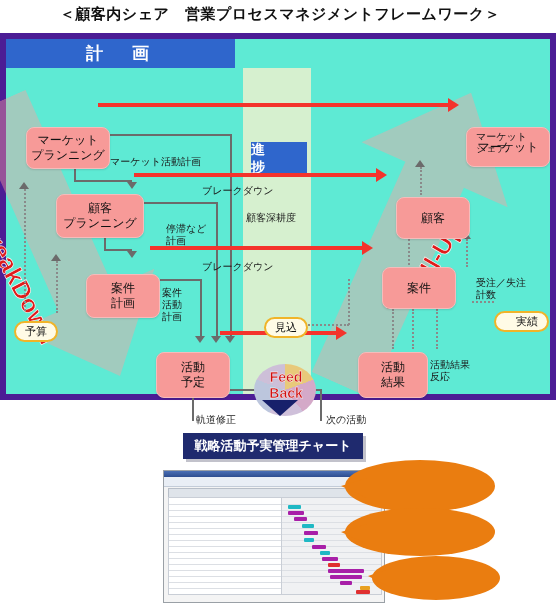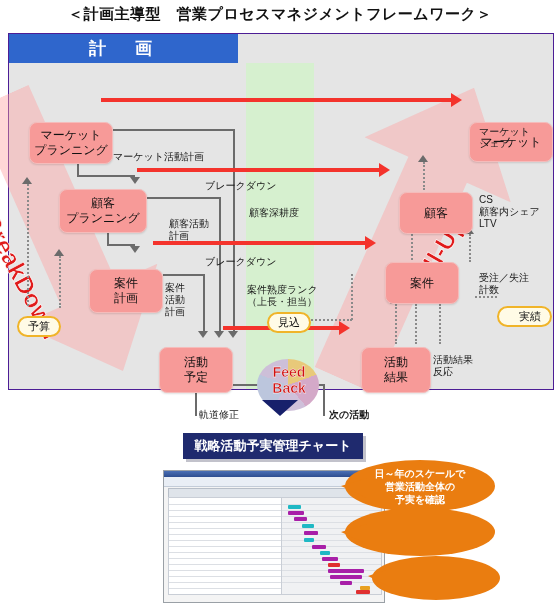--- a/index.html
+++ b/index.html
@@ -4,22 +4,22 @@
 <style>
   html,body{margin:0;padding:0;background:#ffffff;}
   body{width:560px;height:605px;position:relative;overflow:hidden;
        font-family:"Liberation Sans","DejaVu Sans",sans-serif;color:#000;}
 
   
   #doc-title{position:absolute;left:0;top:5px;width:560px;text-align:center;
              font-size:15px;font-weight:bold;letter-spacing:0.5px;color:#111;}
 
   
-  #framework-panel{position:absolute;left:8px;top:33px;width:544px;height:355px;
-                   background:#e5e5e5;border:1px solid #4c1d95;}
+  #framework-panel{position:absolute;left:0;top:33px;width:544px;height:355px;
+                   background:#5eead4;border:6px solid #4c1d95;}
 
   
   .col-header{position:absolute;top:0;height:29px;background:#2f66cc;color:#fff;
               font-size:17px;font-weight:bold;letter-spacing:6px;
               display:flex;align-items:center;justify-content:center;}
   #header-plan{left:0;width:229px;}
   #header-result{left:310px;width:234px;}
 
   
   #center-green{position:absolute;left:237px;top:29px;width:68px;height:326px;
@@ -65,21 +65,21 @@
   .annot{position:absolute;font-size:10px;line-height:12px;color:#1a1a1a;white-space:pre-line;}
 
   #lbl-market-plan{left:104px;top:117px;}
   #lbl-breakdown1{left:196px;top:146px;}
   #lbl-customer-plan{left:160px;top:184px;}
   #lbl-breakdown2{left:196px;top:222px;}
   #lbl-case-plan{left:156px;top:248px;}
   #lbl-customer-depth{left:240px;top:173px;}
   #lbl-case-rank{left:238px;top:250px;}
   #lbl-orbit{left:190px;top:375px;}
-  #lbl-next{left:320px;top:375px;font-weight:bold;}
+  #lbl-next{left:320px;top:375px;}
   #lbl-market-share{left:470px;top:92px;}
   #lbl-cs{left:470px;top:160px;}
   #lbl-orderloss{left:470px;top:238px;}
   #lbl-activity-react{left:424px;top:320px;}
 
   
   .pill{position:absolute;background:#fffbe6;border:2px solid #f0b429;border-radius:11px;
         font-size:11px;padding:1px 9px;color:#111;}
   #pill-budget{left:8px;top:282px;}
   #pill-forecast{left:258px;top:278px;}
@@ -139,31 +139,32 @@
   #callout-2{left:345px;top:508px;width:150px;height:48px;}
   #callout-2 .tail{left:-4px;top:16px;border-top:8px solid transparent;
       border-bottom:12px solid transparent;border-right:26px solid #ea7d10;}
   #callout-3{left:372px;top:556px;width:128px;height:44px;}
   #callout-3 .tail{left:-4px;top:12px;border-top:8px solid transparent;
       border-bottom:12px solid transparent;border-right:24px solid #ea7d10;}
 </style>
 </head>
 <body>
 
-<div id="doc-title">＜計画主導型　営業プロセスマネジメントフレームワーク＞</div>
+<div id="doc-title">＜顧客内シェア　営業プロセスマネジメントフレームワーク＞</div>
 
 <div id="framework-panel">
 
   <div id="center-green"></div>
 
   <div class="band" id="band-breakdown"></div>
   <div class="band" id="band-rollup"></div>
 
   <div class="col-header" id="header-plan">計　画</div>
 
+  <div id="progress-box">進　捗</div>
 
   <div class="diagword" id="word-breakdown">BreakDown</div>
   <div class="diagword" id="word-rollup">Roll-Up</div>
 
   <div class="gline v" style="left:68px;top:129px;height:14px;"></div>
   <div class="gline h" style="left:68px;top:141px;width:58px;"></div>
   <div class="tri down" style="left:121px;top:143px;"></div>
 
   <div class="gline v" style="left:98px;top:198px;height:14px;"></div>
   <div class="gline h" style="left:98px;top:210px;width:28px;"></div>
@@ -240,36 +241,31 @@
   <div class="pbox" id="box-case-result">
     <span>案件</span>
   </div>
   <div class="pbox" id="box-activity-result">
     <span>活動</span>
     <span>結果</span>
   </div>
 
   <div class="annot" id="lbl-market-plan">マーケット活動計画</div>
   <div class="annot" id="lbl-breakdown1">ブレークダウン</div>
-  <div class="annot" id="lbl-customer-plan">顧客活動
+  <div class="annot" id="lbl-customer-plan">停滞など
 計画</div>
   <div class="annot" id="lbl-breakdown2">ブレークダウン</div>
   <div class="annot" id="lbl-case-plan">案件
 活動
 計画</div>
   <div class="annot" id="lbl-customer-depth">顧客深耕度</div>
-  <div class="annot" id="lbl-case-rank">案件熟度ランク
-（上長・担当）</div>
   <div class="annot" id="lbl-orbit">軌道修正</div>
   <div class="annot" id="lbl-next">次の活動</div>
   <div class="annot" id="lbl-market-share">マーケット
 シェア</div>
-  <div class="annot" id="lbl-cs">CS
-顧客内シェア
-LTV</div>
   <div class="annot" id="lbl-orderloss">受注／失注
 計数</div>
   <div class="annot" id="lbl-activity-react">活動結果
 反応</div>
 
   <div class="pill" id="pill-budget">予算</div>
   <div class="pill" id="pill-forecast">見込</div>
   <div class="pill" id="pill-actual">実績</div>
 
   <div id="feedback-wheel"></div>
@@ -333,22 +329,19 @@
     <div class="gbar" style="left:46px;top:71px;width:36px;background:#a81fa8;"></div>
     <div class="gbar" style="left:48px;top:77px;width:32px;background:#a81fa8;"></div>
     <div class="gbar" style="left:58px;top:83px;width:12px;background:#a81fa8;"></div>
     <div class="gbar" style="left:78px;top:88px;width:10px;background:#e8a020;"></div>
     <div class="gbar" style="left:74px;top:92px;width:14px;background:#e03030;"></div>
   </div>
 </div>
 
 <div class="callout" id="callout-1">
   <span class="tail"></span>
-  <span>日～年のスケールで
-営業活動全体の
-予実を確認</span>
 </div>
 <div class="callout" id="callout-2">
   <span class="tail"></span>
 </div>
 <div class="callout" id="callout-3">
   <span class="tail"></span>
 </div>
 
 </body></html>

